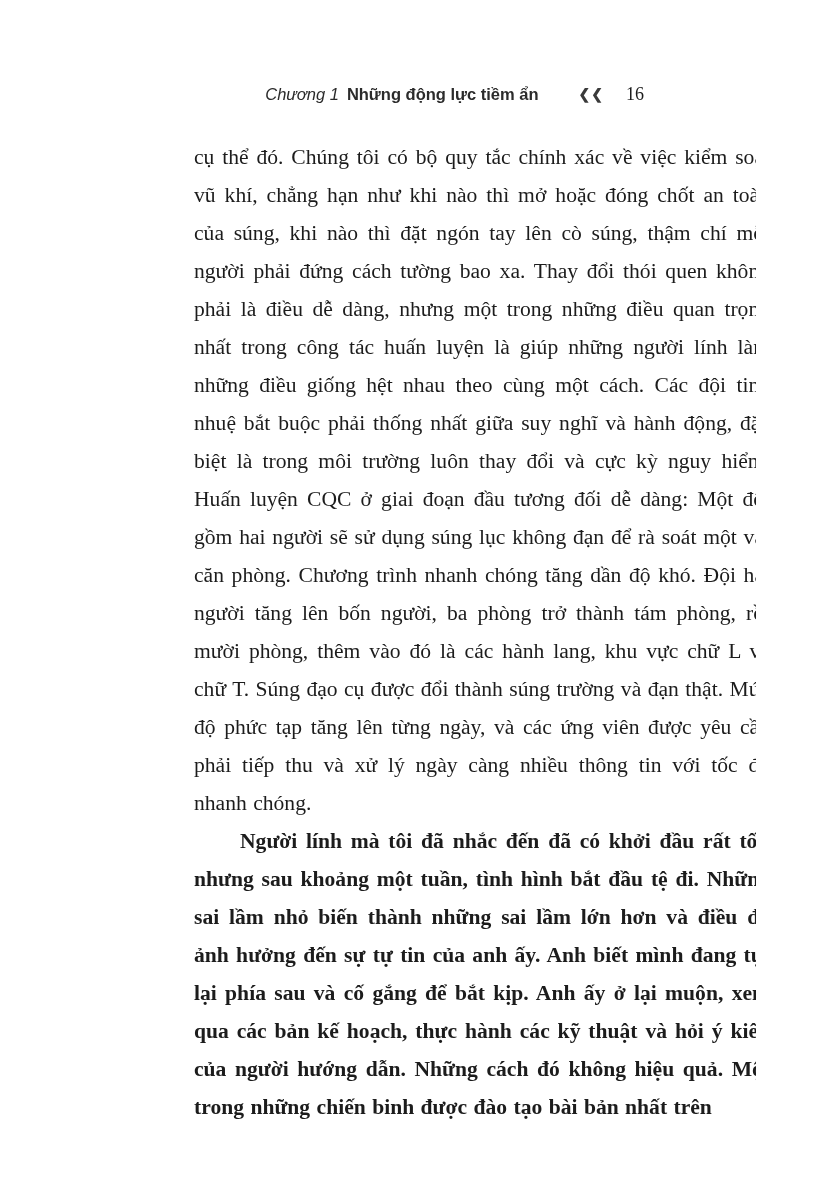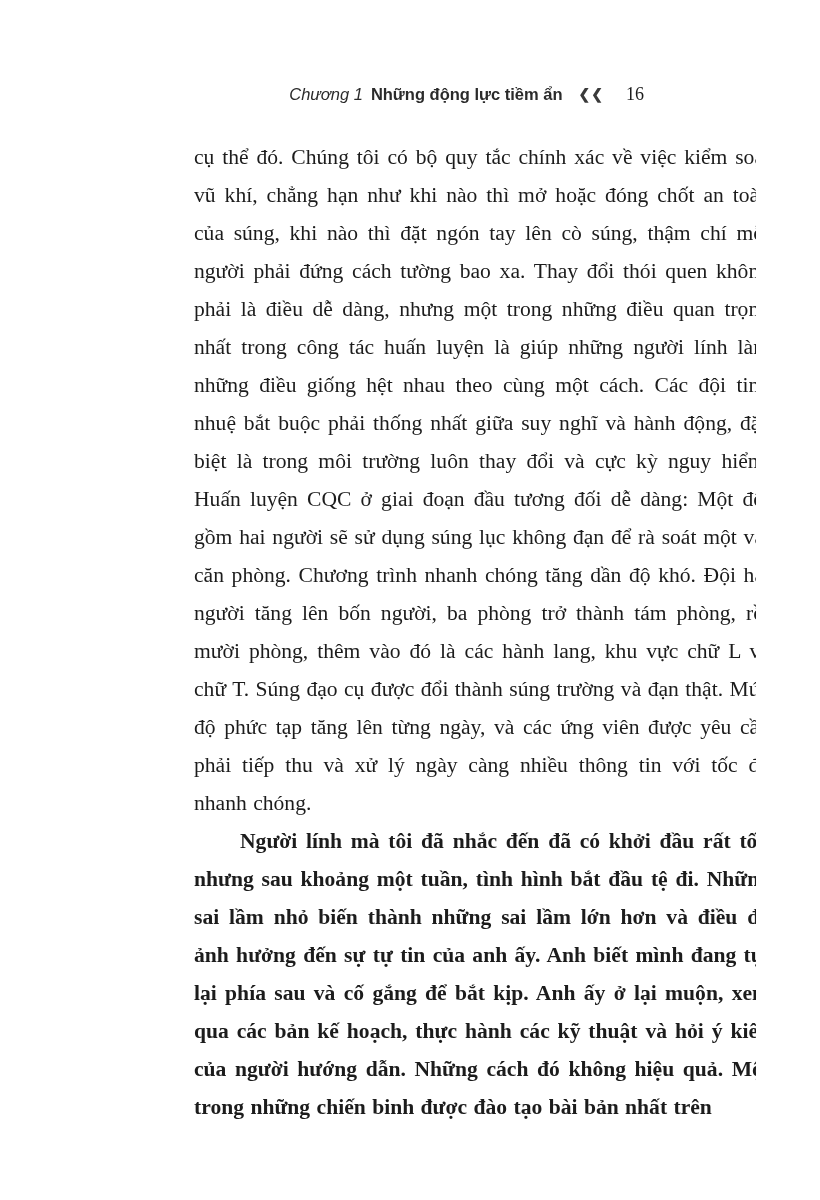--- a/index.html
+++ b/index.html
@@ -34,21 +34,21 @@
   }
 
   .chapter-label {
     font-style: italic;
     font-weight: 400;
     margin-right: 8px;
   }
 
   .chapter-title {
     font-weight: 600;
-    margin-right: 16px;
+    margin-right: 40px;
   }
 
   .nav-arrows {
     font-size: 14px;
     letter-spacing: 1px;
     color: #3a3a3a;
     margin-right: 22px;
     font-weight: 700;
     transform: translateY(-1px);
     display: inline-block;

